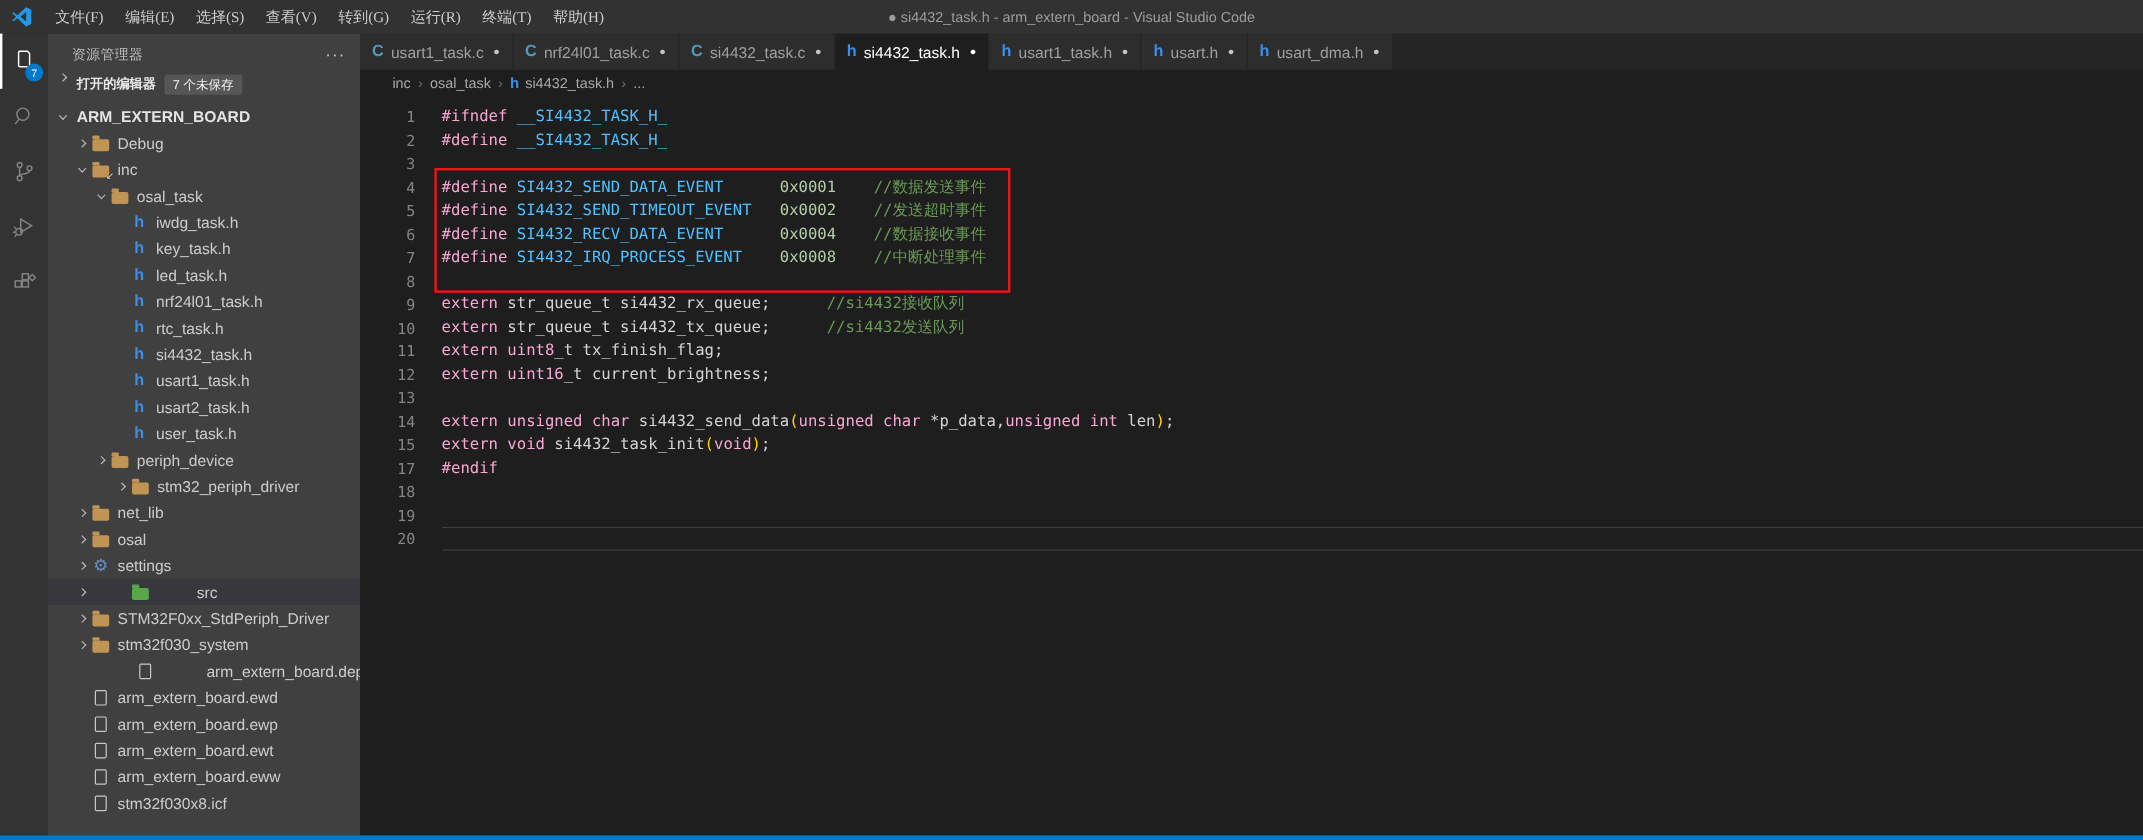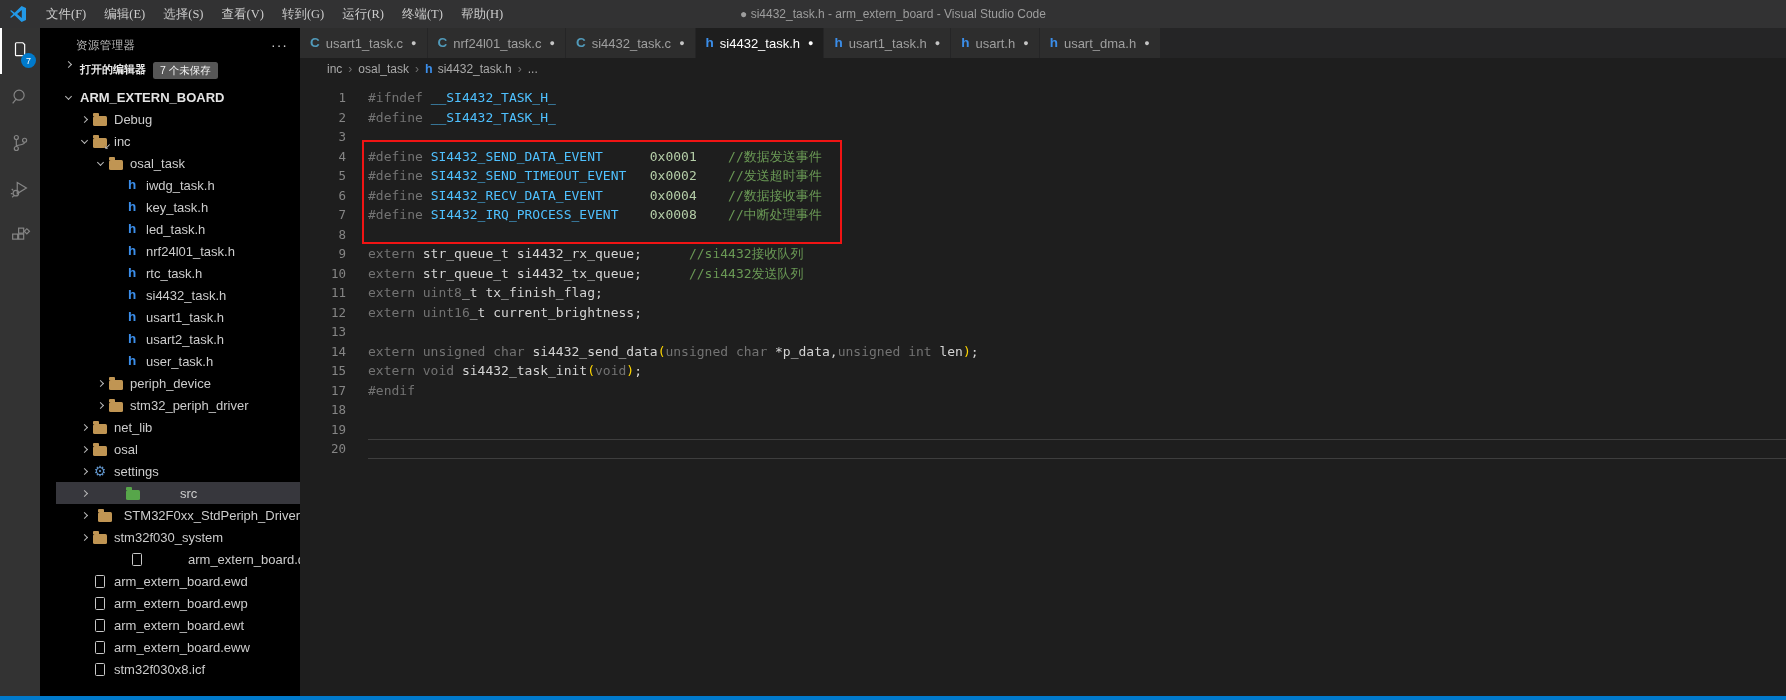--- a/index.html
+++ b/index.html
@@ -18,21 +18,21 @@
 
   
   .activitybar { width:40px; background:#333333; display:flex; flex-direction:column; align-items:center; flex:0 0 auto; }
   .ab-item { width:40px; height:46px; display:flex; align-items:center; justify-content:center; position:relative; color:#858585; }
   .ab-item.active { color:#ffffff; border-left:2px solid #ffffff; }
   .ab-item svg { width:22px; height:22px; stroke:currentColor; fill:none; stroke-width:1.3; }
   .ab-badge { position:absolute; right:4px; bottom:6px; min-width:15px; height:15px; border-radius:50%;
     background:#007acc; color:#fff; font-size:9px; display:flex; align-items:center; justify-content:center; }
 
   
-  .sidebar { width:260px; background:#000000; flex:0 0 auto; overflow:hidden; position:relative;padding-left:16px; }
+  .sidebar { width:260px; background:#404040; flex:0 0 auto; overflow:hidden; position:relative; }
   .sb-header { height:34px; display:flex; align-items:center; justify-content:space-between; padding:0 12px 0 20px; }
   .sb-title { color:#bbbbbb; font-size:11.5px; letter-spacing:.4px; }
   .more-dots { color:#cccccc; font-size:14px; letter-spacing:1px; cursor:pointer; }
   .open-editors { height:22px; display:flex; align-items:flex-start; padding-left:4px; }
   .oe-label { color:#e8e8e8; font-size:11px; font-weight:bold; margin:0 7px 0 4px; }
   .oe-badge { background:#565656; color:#f2f2f2; font-size:10.5px; padding:1.5px 7px; border-radius:2.5px; }
 
   .tree { margin-top:2px; }
   .tree-row { height:22px; display:flex; align-items:center; color:#cccccc; font-size:13px; cursor:pointer; position:relative; }
   .tree-row.selected { background:#37373d; }
@@ -65,21 +65,21 @@
 
   .breadcrumb { height:22px; display:flex; align-items:center; padding-left:27px; font-size:12px; color:#a9a9a9; flex:0 0 auto; }
   .breadcrumb .sep { margin:0 6px; color:#6f6f6f; }
   .breadcrumb .bc-h { color:#3b8eea; font-weight:bold; margin-right:5px; font-size:12.5px; }
 
   .code-area { position:relative; flex:1; padding-top:8px; font-family:"DejaVu Sans Mono","Liberation Mono",monospace; font-size:13px; }
   .code-row { display:flex; height:19.5px; line-height:19.5px; white-space:pre; }
   .ln { flex:0 0 46px; text-align:right; color:#858585; font-size:12.5px; user-select:none; }
   .code-content { flex:1; margin-left:22px; }
   .code-row.current .code-content { box-shadow:inset 0 1px 0 #3e3e3e, inset 0 -1px 0 #3e3e3e; }
-  .k { color:#737373; } .m { color:#4fc1ff; } .n { color:#b5cea8; }
+  .k { color:#f9a8d4; } .m { color:#4fc1ff; } .n { color:#b5cea8; }
   .c { color:#6a9955; } .d { color:#d4d4d4; } .p { color:#ffd700; }
 
   .red-box { position:absolute; left:62px; top:60px; width:480px; height:104px; border:2.5px solid #f01414; pointer-events:none; }
 
   
   .statusbar { height:4px; background:#007acc; }
 </style>
 </head>
 <body>
 
@@ -273,21 +273,21 @@
   </div>
         <div class="tree-row" style="padding-left: 36px;">
     <span class="chev-slot">
             <span class="chev closed"></span>
           </span>
     <span class="icon-slot">
             <span class="folder"></span>
           </span>
     <span class="label">periph_device</span>
   </div>
-        <div class="tree-row" style="padding-left: 36px;">
+        <div class="tree-row" style="padding-left: 36px; margin-left: 17px;">
     <span class="chev-slot">
             <span class="chev closed"></span>
           </span>
     <span class="icon-slot">
             <span class="folder"></span>
           </span>
     <span class="label">stm32_periph_driver</span>
   </div>
         <div class="tree-row" style="padding-left: 20px;">
     <span class="chev-slot">
@@ -318,21 +318,21 @@
   </div>
         <div class="tree-row selected" style="padding-left: 20px; gap: 33px;">
     <span class="chev-slot">
             <span class="chev closed"></span>
           </span>
     <span class="icon-slot">
             <span class="folder green"></span>
           </span>
     <span class="label">src</span>
   </div>
-        <div class="tree-row" style="padding-left: 20px; justify-content: space-between;">
+        <div class="tree-row" style="padding-left: 20px;">
     <span class="chev-slot">
             <span class="chev closed"></span>
           </span>
     <span class="icon-slot">
             <span class="folder"></span>
           </span>
     <span class="label">STM32F0xx_StdPeriph_Driver</span>
   </div>
         <div class="tree-row" style="padding-left: 20px; text-align: center;">
     <span class="chev-slot">

